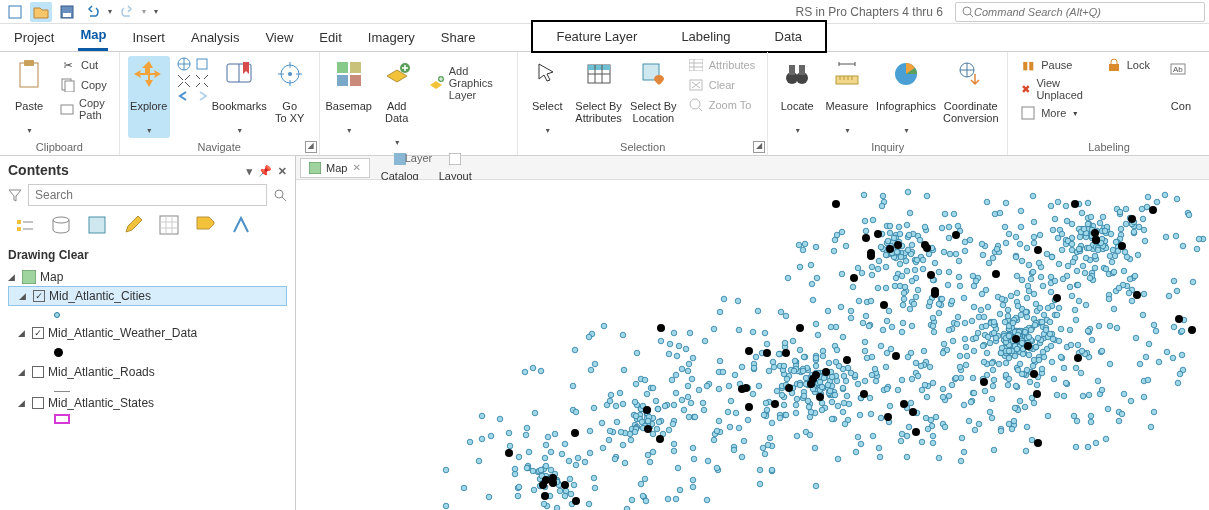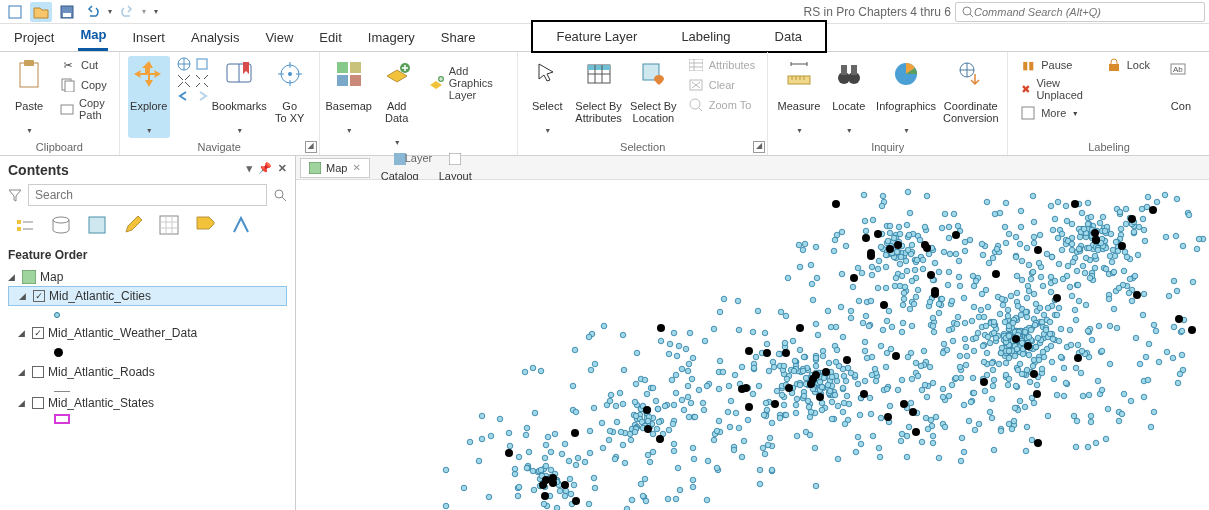--- a/index.html
+++ b/index.html
@@ -3,21 +3,21 @@
 <meta charset="utf-8">
 <style>
 * { box-sizing: border-box; margin: 0; padding: 0; }
 body { font-family: "Segoe UI", Arial, sans-serif; font-size: 12px; color: #333; background: #fff; width: 1209px; height: 510px; overflow: hidden; }
 
 
 .qat { height: 24px; display: flex; align-items: center; padding: 0 4px; gap: 4px; border-bottom: 1px solid #e0e0e0; }
 .qat-btn { width: 22px; height: 20px; display: flex; align-items: center; justify-content: center; border-radius: 2px; }
 .qat-btn.active { background: #bfe3f7; }
 .qat-spacer { flex: 1; }
-.qat-title { color: #666; font-size: 12px; margin-right: 0; }
+.qat-title { color: #666; font-size: 12px; margin-right: 8px; }
 .qat-search { width: 250px; height: 20px; border: 1px solid #ccc; border-radius: 2px; display: flex; align-items: center; padding: 0 6px; gap: 0; }
 .qat-search input { border: none; outline: none; flex: 1; font-style: italic; color: #888; font-size: 11px; background: transparent; }
 
 
 .tabstrip { height: 28px; display: flex; align-items: flex-end; padding: 0 12px; gap: 22px; border-bottom: 1px solid #d0d0d0; position: relative; }
 .tab { padding: 4px 2px 6px 2px; font-size: 13px; color: #333; cursor: pointer; }
 .tab.active { color: #0a5aa6; border-bottom: 3px solid #0a5aa6; font-weight: 600; }
 .context-tabs { position: absolute; right: 382px; top: -4px; border: 2px solid #000; display: flex; background: #fff; padding: 1px; }
 .ctab { padding: 6px 22px; font-size: 13px; }
 
@@ -40,21 +40,21 @@
 .mini.disabled { color: #aaa; }
 
 
 .doctabs { height: 24px; background: #f5f5f5; border-bottom: 1px solid #ddd; display: flex; align-items: center; padding-left: 300px; gap: 2px; }
 .doctab { display: flex; align-items: center; gap: 5px; padding: 3px 8px; background: #fff; border: 1px solid #ccc; font-size: 11px; }
 .doctab .x { color: #999; font-size: 10px; }
 .doctab.inactive { background: transparent; border-color: transparent; flex-direction: column; }
 
 
 .contents { position: absolute; left: 0; top: 156px; width: 296px; bottom: 0; background: #fff; border-right: 1px solid #ccc; padding: 6px 8px; }
-.contents h3 { font-size: 14px; font-weight: 600; margin-bottom: 6px; display: flex; align-items: flex-start; }
+.contents h3 { font-size: 14px; font-weight: 600; margin-bottom: 6px; display: flex; align-items: flex-end; }
 .contents h3 .tools { margin-left: auto; display: flex; gap: 6px; font-size: 11px; color: #666; }
 .csearch { display: flex; align-items: center; gap: 6px; margin-bottom: 8px; }
 .csearch input { flex: 1; border: 1px solid #ccc; padding: 3px 6px; font-size: 12px; }
 .ctoolbar { display: flex; gap: 12px; margin-bottom: 10px; padding-left: 6px; }
 .ctoolbar .tico { width: 24px; height: 24px; }
 .section-title { font-weight: 700; font-size: 12px; margin: 6px 0; }
 .tree { font-size: 12px; }
 .tree-row { display: flex; align-items: center; gap: 4px; padding: 2px 0; }
 .tree-row .arrow { width: 10px; font-size: 9px; color: #555; }
 .tree-row.indent1 { padding-left: 10px; }
@@ -356,39 +356,39 @@
       </div>
     </div>
     <div class="group-label">Selection</div>
     <div class="launcher">◢</div>
   </div>
 
   <div class="group" style="width:240px">
     <div class="group-body">
       <div class="vbtn">
         <div class="ico">
-            <svg width="28" height="28">
-              <rect x="3" y="16" width="22" height="8" fill="#f2d88a" stroke="#b89a3b"></rect>
-              <path d="M7 16v4M11 16v4M15 16v4M19 16v4" stroke="#b89a3b"></path>
-              <path d="M6 4h16M6 2v4M22 2v4" stroke="#555"></path>
-            </svg>
-          </div>
-        <div class="lbl">Measure</div>
-        <span class="drop"></span>
-      </div>
-      <div class="vbtn">
-        <div class="ico">
             <svg width="28" height="26">
               <circle cx="9" cy="17" r="6" fill="#444"></circle>
               <circle cx="19" cy="17" r="6" fill="#444"></circle>
               <rect x="6" y="4" width="6" height="10" fill="#666"></rect>
               <rect x="16" y="4" width="6" height="10" fill="#666"></rect>
             </svg>
           </div>
         <div class="lbl">Locate</div>
+        <span class="drop"></span>
+      </div>
+      <div class="vbtn">
+        <div class="ico">
+            <svg width="28" height="28">
+              <rect x="3" y="16" width="22" height="8" fill="#f2d88a" stroke="#b89a3b"></rect>
+              <path d="M7 16v4M11 16v4M15 16v4M19 16v4" stroke="#b89a3b"></path>
+              <path d="M6 4h16M6 2v4M22 2v4" stroke="#555"></path>
+            </svg>
+          </div>
+        <div class="lbl">Measure</div>
         <span class="drop"></span>
       </div>
       <div class="vbtn">
         <div class="ico">
             <svg width="28" height="28">
               <circle cx="14" cy="14" r="11" fill="#4aa0d4"></circle>
               <path d="M14 14V3a11 11 0 0 1 9 5z" fill="#f2a23a"></path>
               <path d="M14 14l9-6a11 11 0 0 1 2 6z" fill="#5aa05a"></path>
             </svg>
           </div>
@@ -534,21 +534,21 @@
         <svg width="22" height="22">
           <path d="M3 3h12l5 5v2l-5 5H3z" fill="#f2c23a" stroke="#b8923b"></path>
         </svg>
       </span>
     <span class="tico">
         <svg width="22" height="22">
           <path d="M4 18L11 4l7 14" fill="none" stroke="#4a90c9" stroke-width="2"></path>
         </svg>
       </span>
   </div>
-  <div class="section-title">Feature Order</div>
+  <div class="section-title">Drawing Clear</div>
   <div class="tree">
     <div class="tree-row">
       <span class="arrow">◢</span>
       <svg width="14" height="14">
           <rect width="14" height="14" fill="#9fd49f" stroke="#5a8a5a"></rect>
         </svg>
       <span>Map</span>
     </div>
     <div id="layers-mount">
         <div class="tree-row indent1 sel">

